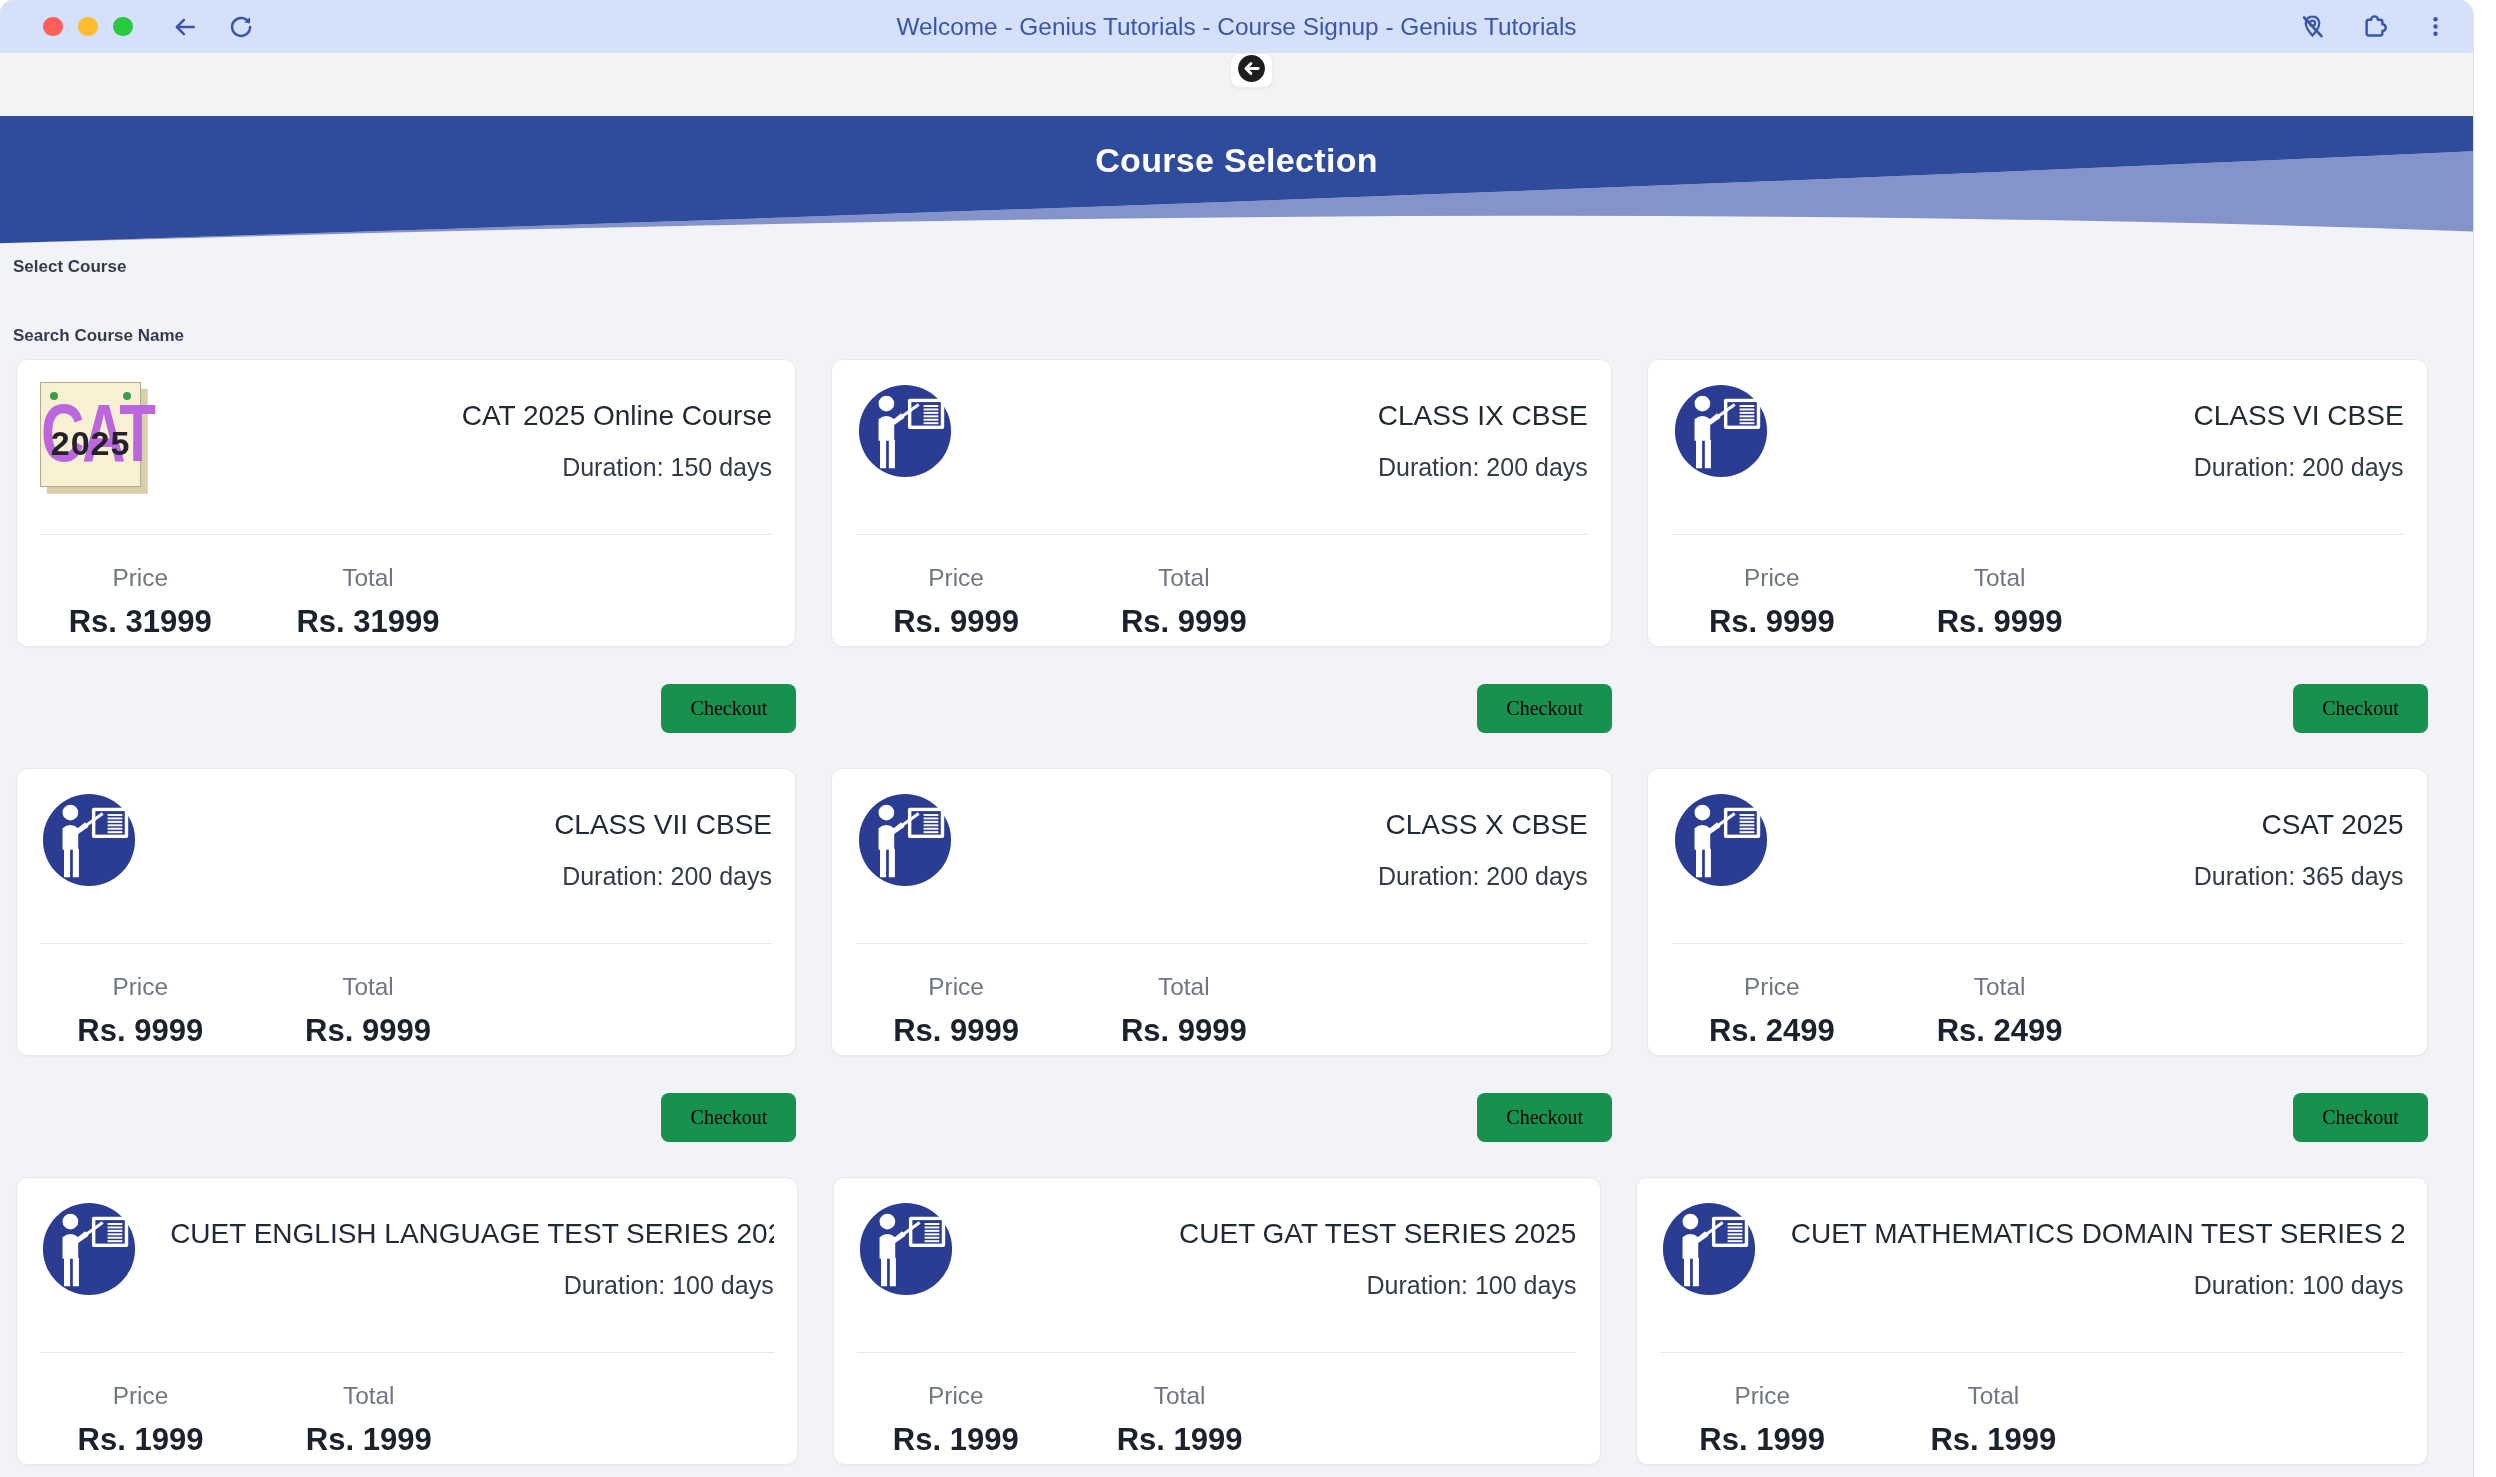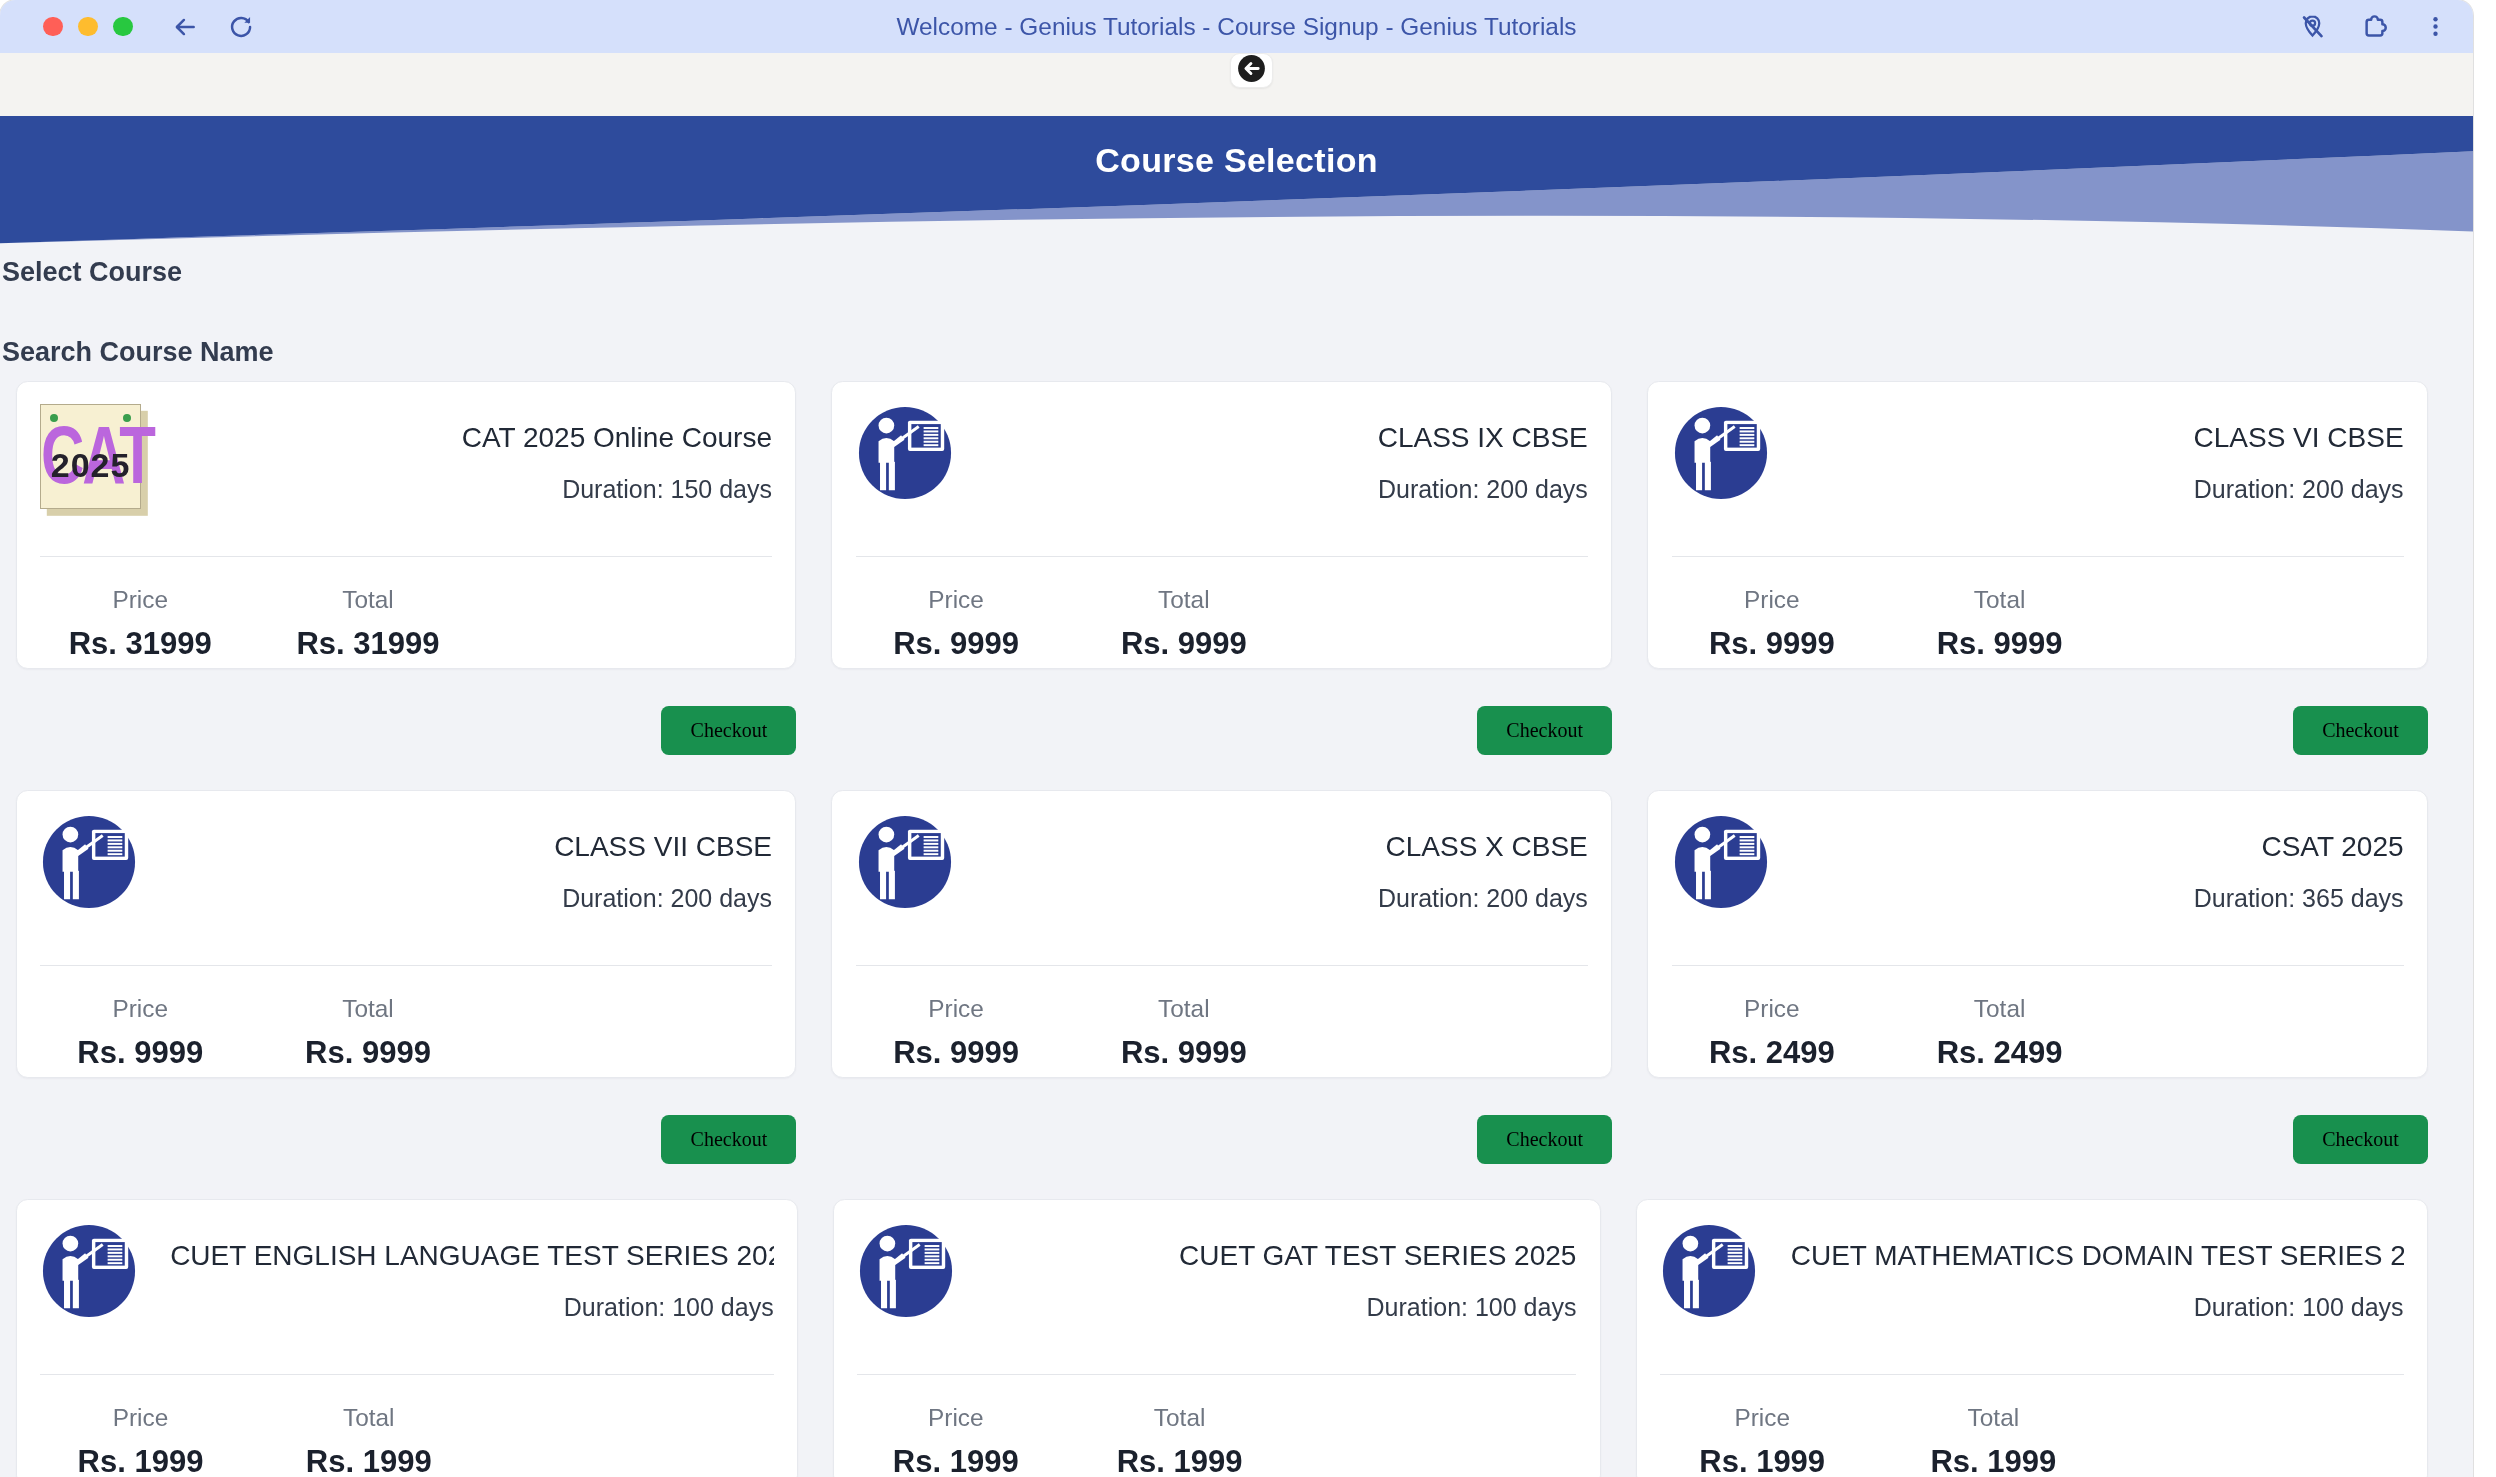--- a/index.html
+++ b/index.html
@@ -29,21 +29,21 @@
   .toolbar-title { font-size:26px; color:#3d3d3d; }
 
   
   .banner { position:relative; height:133px; }
   .banner svg.wave { position:absolute; inset:0; width:100%; height:100%; }
   .banner-title { position:absolute; top:25px; left:0; right:0; text-align:center;
     color:#ffffff; font-size:34px; font-weight:600; letter-spacing:0.3px; }
 
   
   .content { background:var(--page-bg); }
-  .section-label { font-size:27px; font-weight:700; color:var(--label-text); padding-left:2px; }
+  .section-label { font-size:17px; font-weight:700; color:var(--label-text); padding-left:13px; }
   .label-select { padding-top:7.8px; }
   .label-search { margin-top:49px; }
 
   .grid { padding:13.7px 45px 0 15.6px; }
   .cards-row { display:grid; grid-template-columns:repeat(3,1fr); gap:35px; }
   .buttons-row { display:grid; grid-template-columns:repeat(3,1fr); gap:35px;
     margin:37px 0 35px; }
   .btn-cell { display:flex; justify-content:flex-end; }
   .checkout-btn { width:135px; height:49px; background:var(--checkout-green); color:#000000;
     border:none; border-radius:7.8px; font-size:20px; font-family:Liberation Serif, serif;

